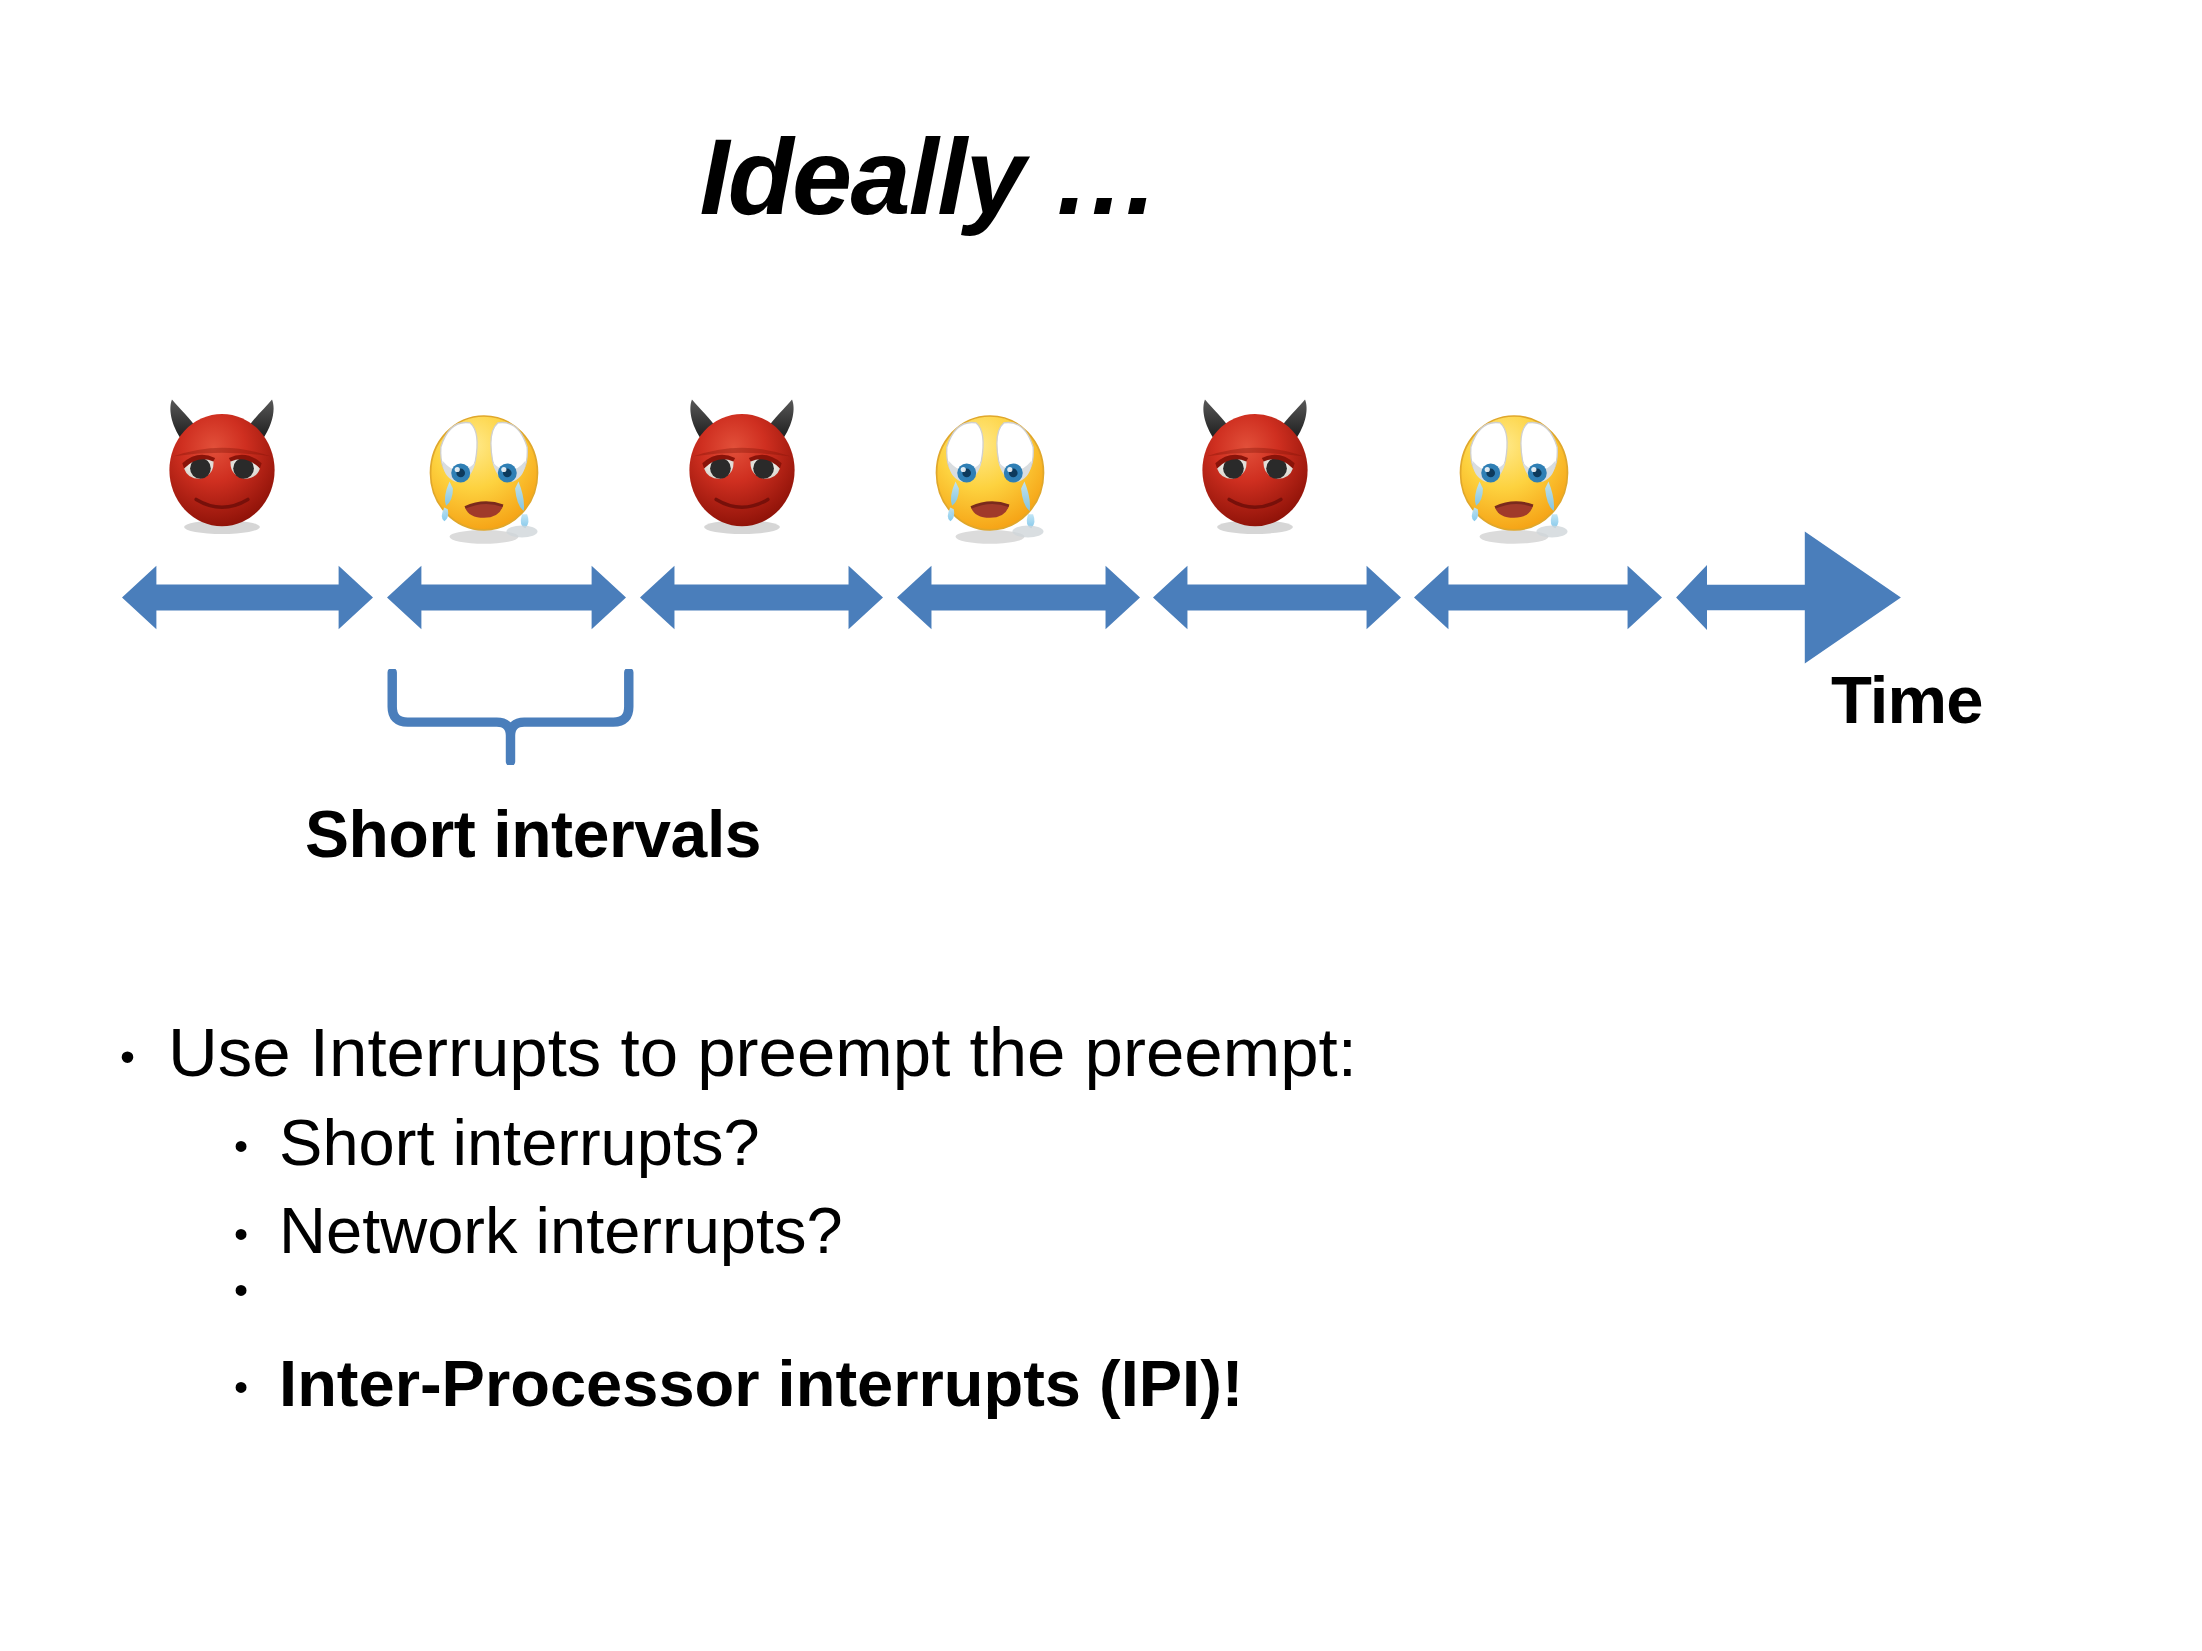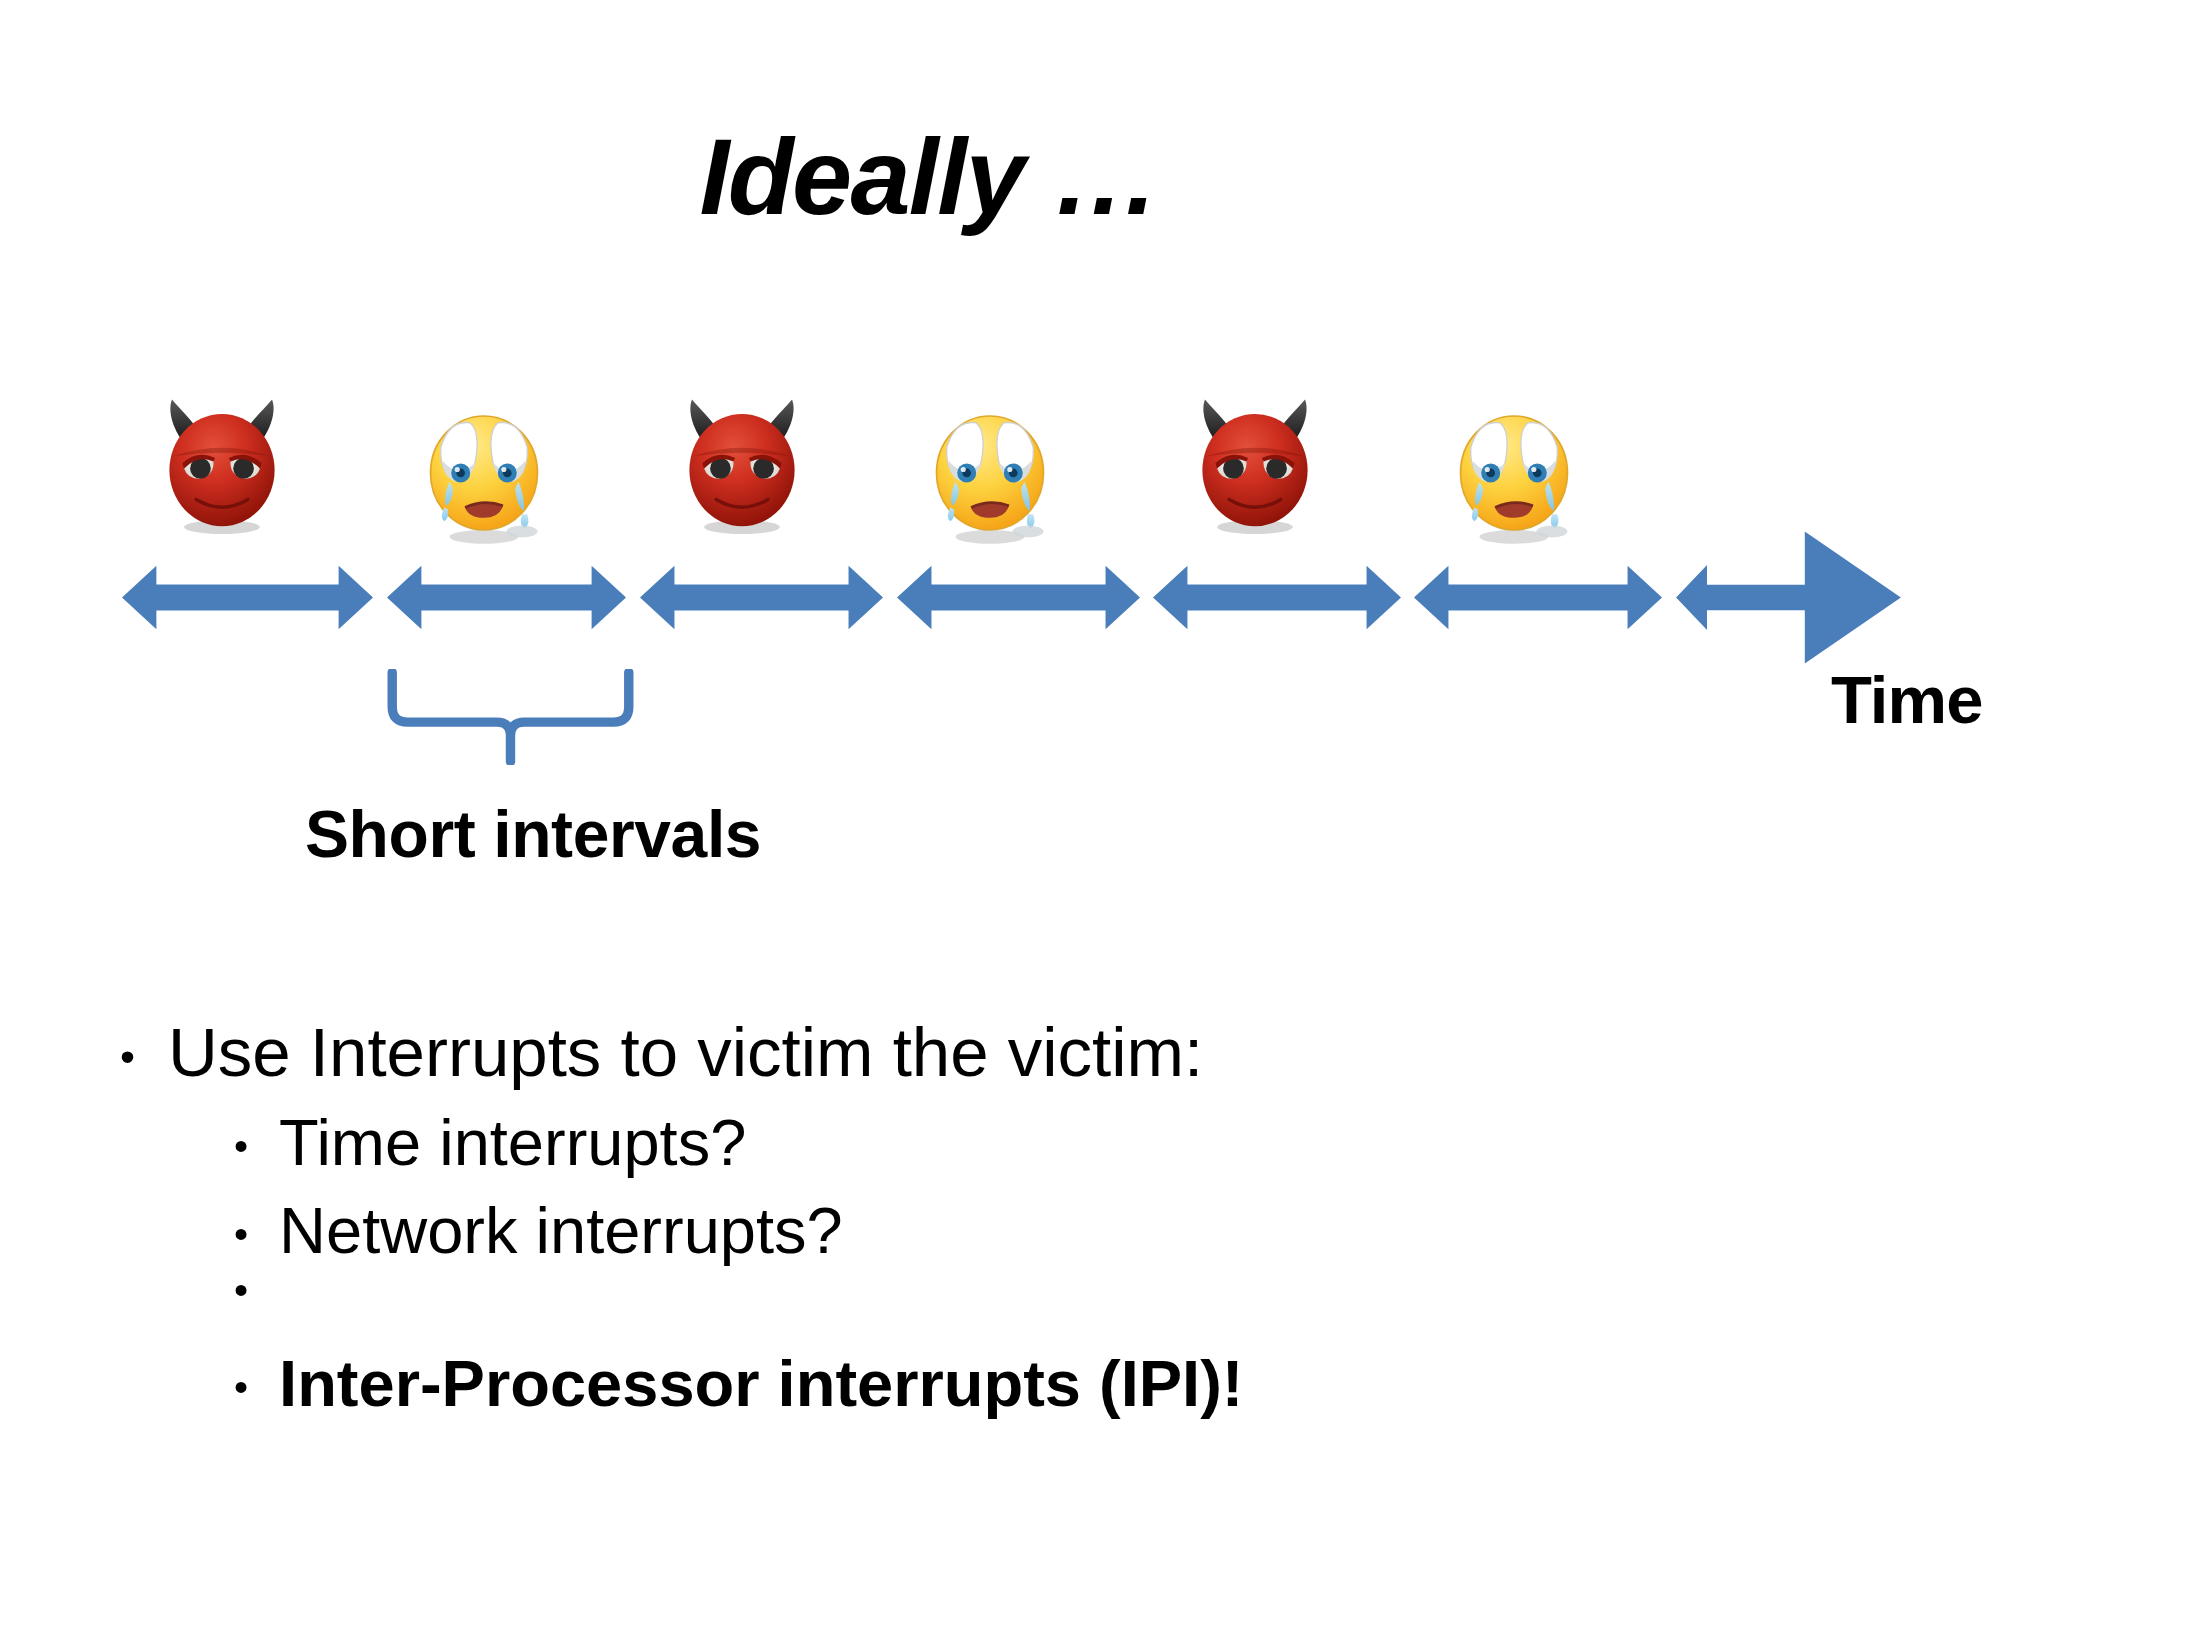--- a/index.html
+++ b/index.html
@@ -435,25 +435,25 @@
                L 146 78 Q 146 62 162 62 L 266 62 Q 284 62 284 44 L 284 4" fill="none" stroke="#4a7ebb" stroke-width="11" stroke-linecap="round" stroke-linejoin="round"></path>
     </svg>
   </div>
 
   <div id="short-intervals-label">Short intervals</div>
 </div>
 
 <div id="bullets">
     <div class="bullet-row level-1">
       <span class="bullet-dot">•</span>
-      <span class="bullet-text"><span>Use </span><span class="seg-bold">Interrupts</span><span> to victim the victim:</span></span>
+      <span class="bullet-text"><span>Use </span><span class="seg-bold">Interrupts</span><span> to preempt the preempt:</span></span>
     </div>
     <div class="bullet-row level-2">
       <span class="bullet-dot">•</span>
-      <span class="bullet-text">Time interrupts?</span>
+      <span class="bullet-text">Short interrupts?</span>
     </div>
     <div class="bullet-row level-2">
       <span class="bullet-dot">•</span>
       <span class="bullet-text">Network interrupts?</span>
     </div>
     <div class="bullet-row level-2">
       <span class="bullet-dot">•</span>
     </div>
     <div class="bullet-row level-2">
       <span class="bullet-dot">•</span>

